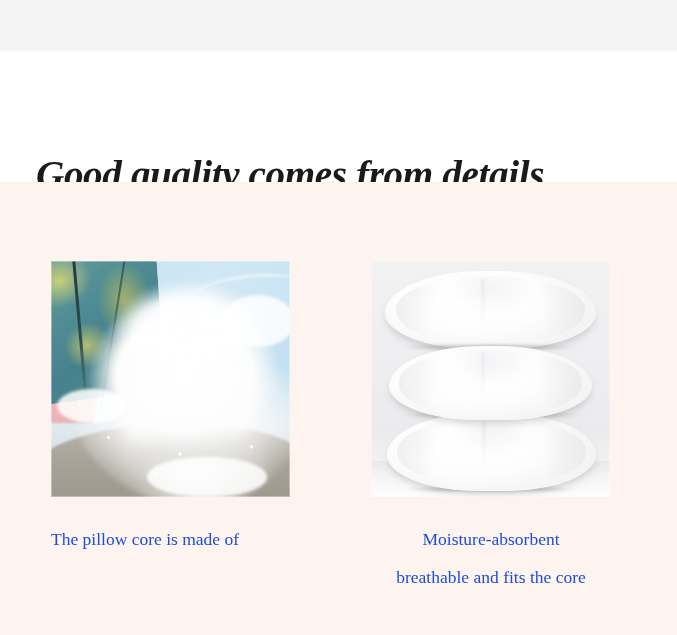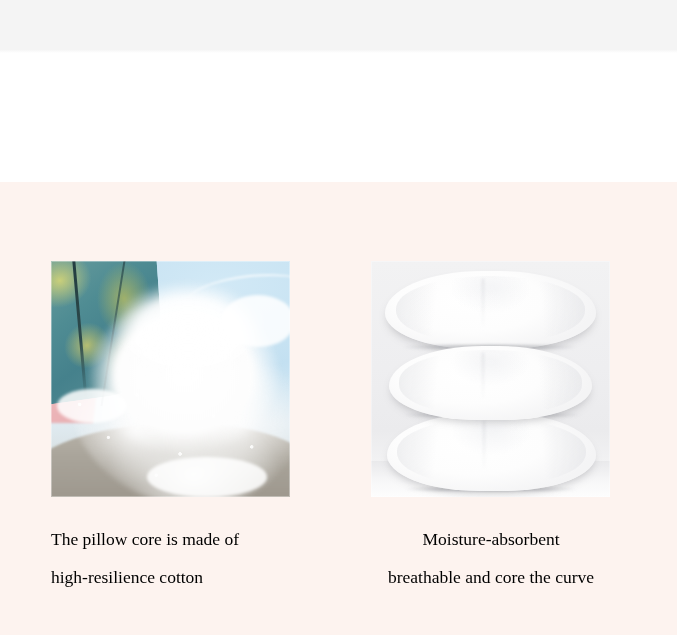--- a/index.html
+++ b/index.html
@@ -85,21 +85,21 @@
     overflow: hidden;
     background: #ffffff;
   }
   .feature-card.right .feature-photo { width: 239px; }
 
   .photo-caption {
     margin-top: 23px;
     font-family: "Liberation Serif", "DejaVu Serif", serif;
     font-size: 17.5px;
     line-height: 38px;
-    color: #000000;
+    color: #1d4ed8;
     white-space: nowrap;
   }
   .feature-card.left  .photo-caption { text-align: left; }
   .feature-card.right .photo-caption { text-align: center; width: 248px; margin-left: -4px; }
 
   .caption-line { display: block; }
 
   
   .photo-cotton {
     background:
@@ -268,20 +268,23 @@
   }
 </style>
 </head>
 <body>
 
 <div id="page">
 
   <div class="top-strip"></div>
   <div class="top-strip-fade"></div>
 
+  <div class="heading-band">
+    <h1 class="section-heading">Good quality comes from details</h1>
+  </div>
 
   <div class="content-body">
     <div class="features-grid">
 
       <div class="feature-card left">
         <div class="feature-photo photo-cotton">
           <div class="cot-sky"></div>
           <div class="cot-surface"></div>
           <div class="cot-pinkcloth"></div>
           <div class="cot-leafcloth"></div>
@@ -291,37 +294,36 @@
           <div class="cot-fluff2"></div>
           <div class="cot-wisp w1"></div>
           <div class="cot-wisp w2"></div>
           <div class="cot-wisp w3"></div>
           <div class="cot-speckle"></div>
           <div class="cot-lightcurve"></div>
           <div class="photo-edge"></div>
         </div>
         <div class="photo-caption">
           <span class="caption-line">The pillow core is made of</span>
-          <span class="caption-line">high-resilience cotton</span>
         </div>
       </div>
 
       <div class="feature-card right">
         <div class="feature-photo photo-pillows">
           <div class="pil-floor"></div>
           <div class="pillow top"></div>
           <div class="pillow middle"></div>
           <div class="pillow bottom"></div>
           <div class="pil-seam s1"></div>
           <div class="pil-seam s2"></div>
           <div class="pil-seam s3"></div>
           <div class="photo-edge"></div>
         </div>
         <div class="photo-caption">
           <span class="caption-line">Moisture-absorbent</span>
-          <span class="caption-line">breathable and core the curve</span>
+          <span class="caption-line">breathable and fits the core</span>
         </div>
       </div>
 
     </div>
   </div>
 
 </div>
 
 </body></html>

